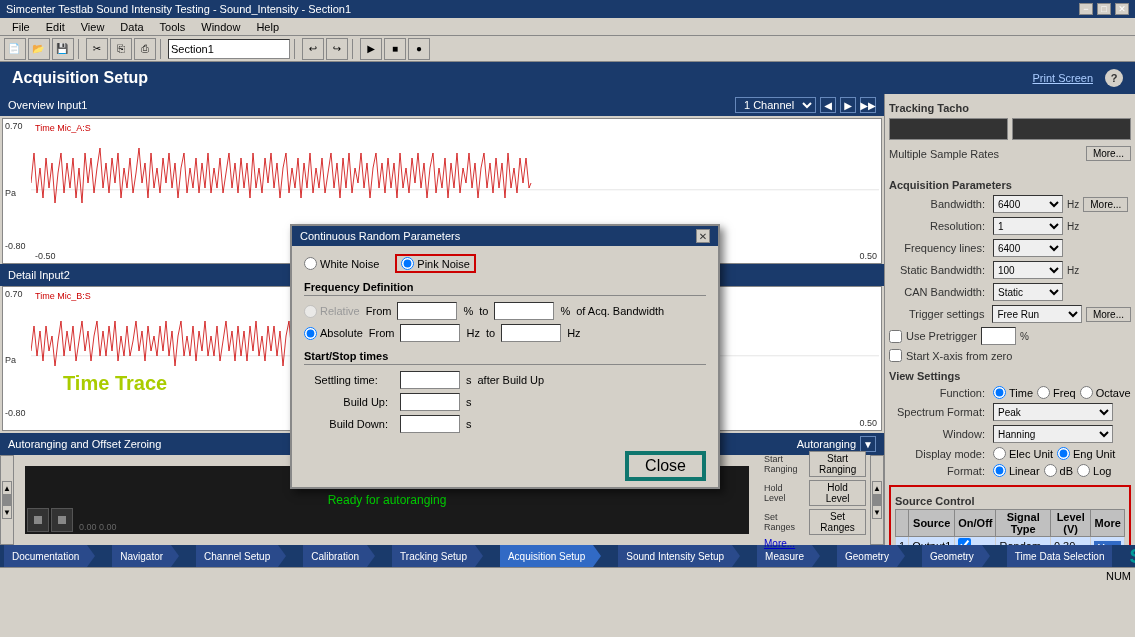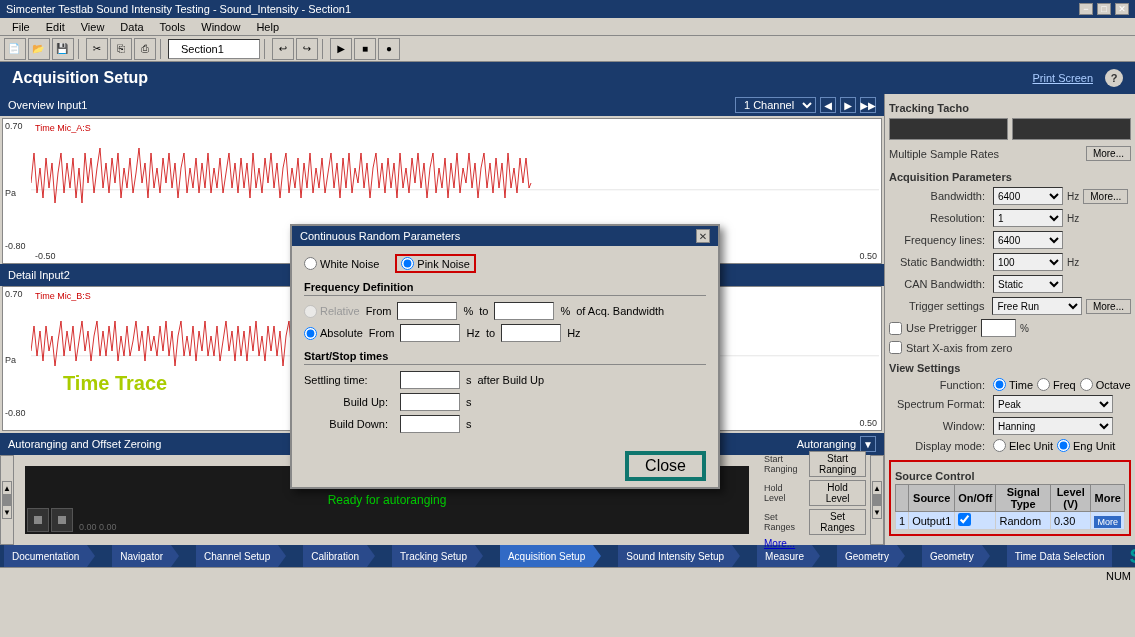--- a/index.html
+++ b/index.html
@@ -55,24 +55,24 @@
     .toolbar-btn {
       width: 22px; height: 22px;
       background: #d4d0c8;
       border: 1px solid #888;
       display: flex; align-items: center; justify-content: center;
       cursor: pointer;
       font-size: 10px;
     }
     .toolbar-sep { width: 4px; height: 20px; border-left: 1px solid #888; margin: 0 2px; }
     .section-input {
-      width: 92px; height: 20px;
+      width: 122px; height: 20px;
       border: 1px inset #888;
       background: white;
-      padding: 0 12px;
+      padding: 0 2px;
       font-size: 11px;
     }
 
     
     .acq-header {
       background: #1a3a6b;
       color: white;
       height: 32px;
       display: flex;
       align-items: center;
@@ -577,21 +577,21 @@
   <div class="right-panel">
 
     <div style="display:flex; align-items:center; justify-content:space-between;">
       <span class="section-title">Tracking Tacho</span>
     </div>
     <div class="tracking-tacho">
       <div class="tacho-box"></div>
       <div class="tacho-box"></div>
     </div>
 
-    <div style="display:flex; align-items:center; justify-content:space-between; margin-bottom:4px;">
+    <div style="display:flex; align-items:center; justify-content:space-between; margin-bottom:12px;">
       <span style="font-size:11px; color:#333;">Multiple Sample Rates</span>
       <button class="more-btn">More...</button>
     </div>
 
     <div class="section-title">Acquisition Parameters</div>
 
     <div class="param-row">
       <span class="param-label">Bandwidth:</span>
       <select class="param-select">
         <option>6400</option>
@@ -673,20 +673,35 @@
     </div>
     <div class="param-row">
       <span class="param-label">Display mode:</span>
       <label class="radio-opt">
           <input type="radio" name="disp" style=""> 
           <span>Elec Unit</span>
         </label>
       <label class="radio-opt">
           <input type="radio" name="disp" checked="" style=""> 
           <span>Eng Unit</span>
+        </label>
+    </div>
+    <div class="param-row">
+      <span class="param-label">Format:</span>
+      <label class="radio-opt">
+          <input type="radio" name="fmt" checked="" style=""> 
+          <span>Linear</span>
+        </label>
+      <label class="radio-opt">
+          <input type="radio" name="fmt" style=""> 
+          <span>dB</span>
+        </label>
+      <label class="radio-opt">
+          <input type="radio" name="fmt" style=""> 
+          <span>Log</span>
         </label>
     </div>
 
     <div class="source-control-section">
       <div class="section-title">Source Control</div>
       <table class="source-table">
         <thead>
           <tr>
             <th></th>
             <th>Source</th>
@@ -757,21 +772,21 @@
           <input type="text" class="modal-input" style="">
           <span>Hz</span>
           <span>to</span>
           <input type="text" class="modal-input" style="">
           <span>Hz</span>
         </div>
 
         <div class="modal-section-title" style="margin-top:8px;">Start/Stop times</div>
 
         <div class="modal-time-row">
-          <span style="width:90px; text-align:left; padding-right:6px;">Settling time:</span>
+          <span style="width:90px; text-align:center; padding-right:6px;">Settling time:</span>
           <input type="text" class="modal-input" style="">
           <span>s</span>
           <span>after Build Up</span>
         </div>
         <div class="modal-time-row">
           <span style="width:90px; text-align:right; padding-right:6px;">Build Up:</span>
           <input type="text" class="modal-input" style="">
           <span>s</span>
         </div>
         <div class="modal-time-row">

